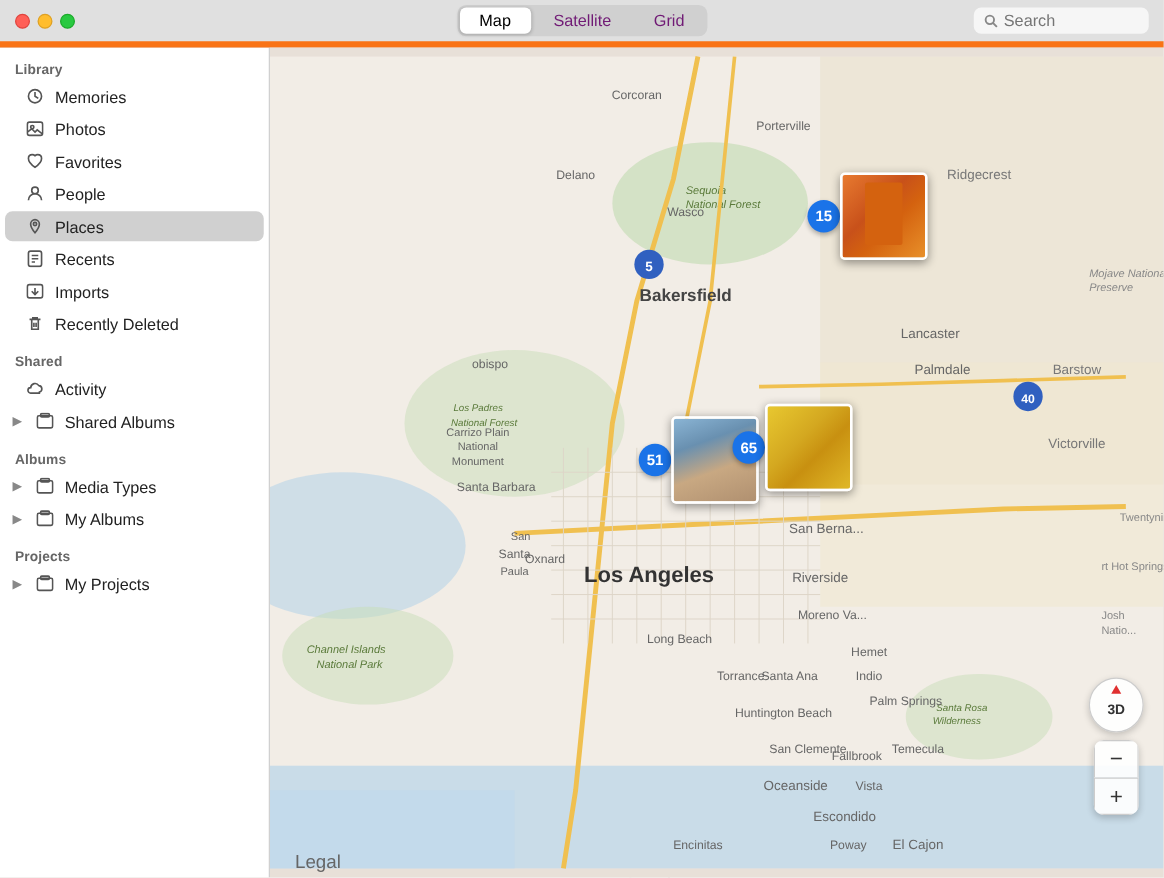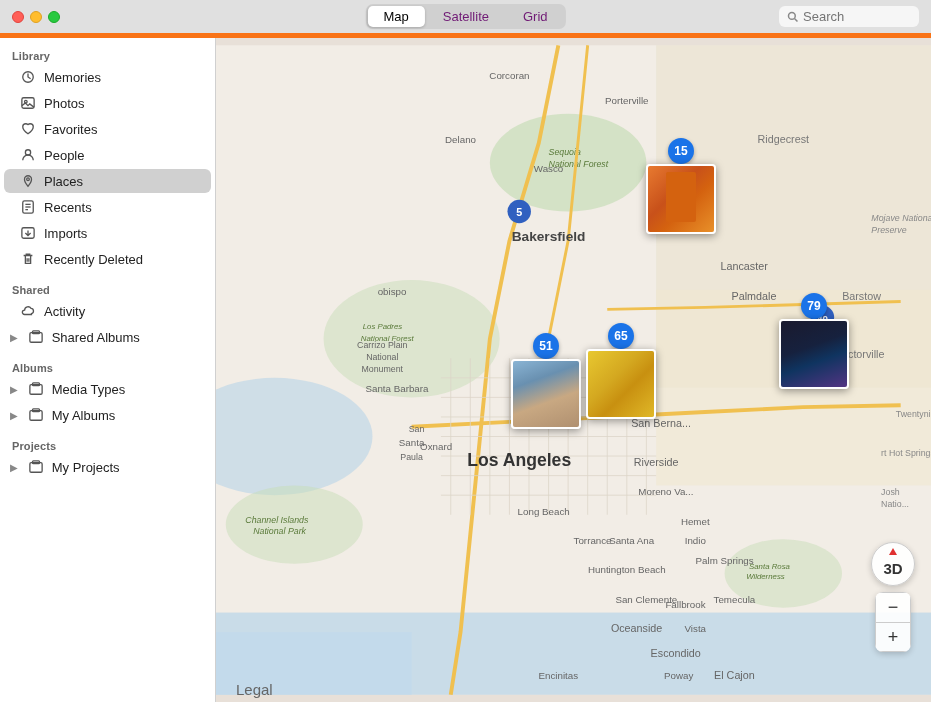--- a/index.html
+++ b/index.html
@@ -165,21 +165,21 @@
       width: 100%;
       height: 100%;
       position: absolute;
       top: 0; left: 0;
     }
 
     
     .map-pin {
       position: absolute;
       display: flex;
-      flex-direction: column;
+      flex-direction: row;
       align-items: center;
       cursor: pointer;
     }
     .pin-badge {
       background: #1a73e8;
       color: white;
       border-radius: 50%;
       width: 26px;
       height: 26px;
       display: flex;
@@ -249,21 +249,21 @@
     .compass-btn {
       width: 44px;
       height: 44px;
       border-radius: 50%;
       background: rgba(255,255,255,0.9);
       border: 1px solid #ccc;
       display: flex;
       align-items: center;
       justify-content: center;
       cursor: pointer;
-      font-size: 15px;
+      font-size: 11px;
       font-weight: 600;
       color: #333;
       box-shadow: 0 2px 6px rgba(0,0,0,0.2);
       position: relative;
     }
     .compass-arrow {
       position: absolute;
       top: 5px;
       left: 50%;
       transform: translateX(-50%);
@@ -612,26 +612,20 @@
       </div>
     </div>
 
     <div class="map-pin" style="top: 285px; left: 370px;">
       <div class="pin-badge">65</div>
       <div class="pin-photo">
         <div class="photo-yellow"></div>
       </div>
     </div>
 
-    <div class="map-pin" style="top: 255px; left: 563px;">
-      <div class="pin-badge">79</div>
-      <div class="pin-photo">
-        <div class="photo-dark"></div>
-      </div>
-    </div>
 
     <div class="map-controls">
       <div class="compass-btn">
         <div class="compass-arrow"></div>
         <span style="margin-top:8px;">3D</span>
       </div>
       <div class="zoom-controls">
         <div class="zoom-btn">−</div>
         <div class="zoom-btn">+</div>
       </div>

